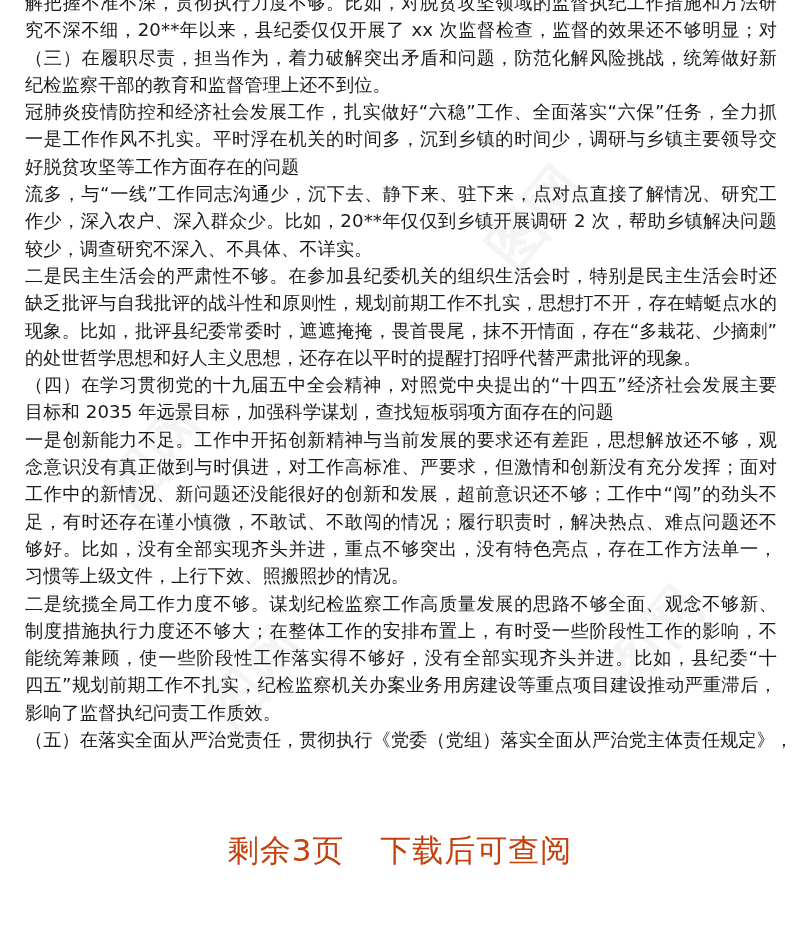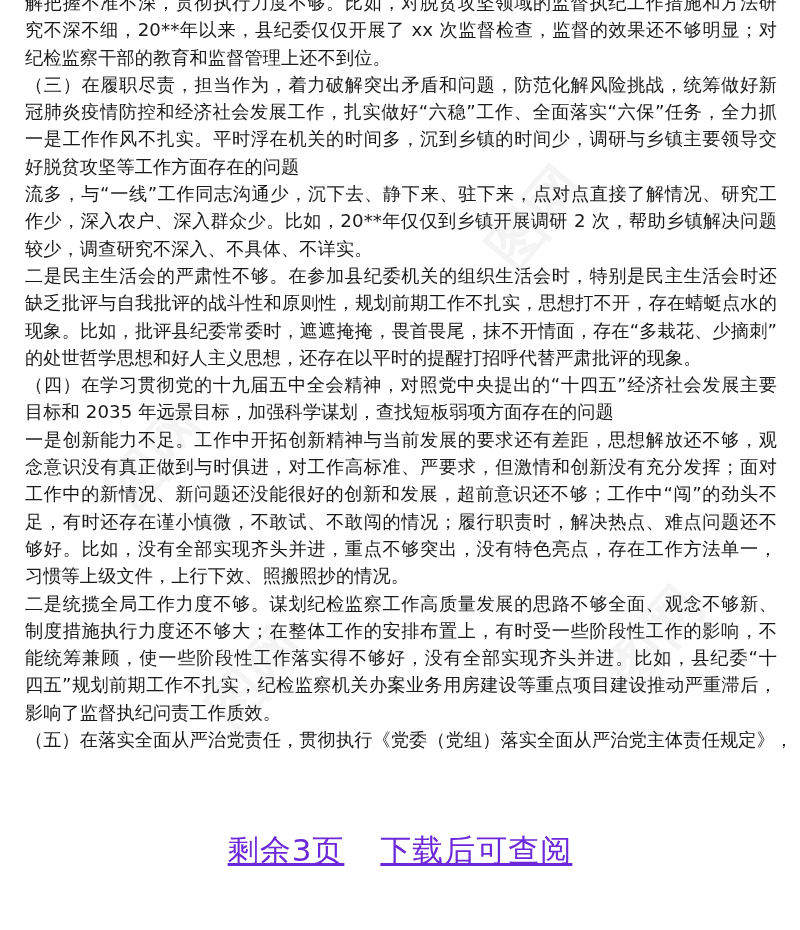--- a/index.html
+++ b/index.html
@@ -52,44 +52,43 @@
       height: 140px;
       background: #ffffff;
     }
     .remaining {
       position: absolute;
       left: 0;
       top: 830px;
       width: 800px;
       text-align: center;
       font-size: 31px;
-      color: #6d28d9;
+      color: #c2410c;
       letter-spacing: 1px;
       font-family: "DejaVu Sans", "Liberation Sans", sans-serif;
       cursor: pointer;
-      text-decoration: underline;
     }
     .remaining .gap {
       display: inline-block;
       width: 36px;
     }
   </style>
 </head>
 <body>
 
 <div class="watermark" style="left:480px; top:180px;">图网</div>
 <div class="watermark" style="left:100px; top:420px;">图网</div>
 <div class="watermark" style="left:600px; top:600px;">图网</div>
 <div class="watermark" style="left:200px; top:640px;">图网</div>
 
 <div class="page">
   <span class="line">解把握不准不深，贯彻执行力度不够。比如，对脱贫攻坚领域的监督执纪工作措施和方法研</span>
   <span class="line">究不深不细，20**年以来，县纪委仅仅开展了 xx 次监督检查，监督的效果还不够明显；对</span>
+  <span class="line">（三）在履职尽责，担当作为，着力破解突出矛盾和问题，防范化解风险挑战，统筹做好新</span>
   <span class="line last">纪检监察干部的教育和监督管理上还不到位。</span>
-  <span class="line">（三）在履职尽责，担当作为，着力破解突出矛盾和问题，防范化解风险挑战，统筹做好新</span>
   <span class="line">冠肺炎疫情防控和经济社会发展工作，扎实做好“六稳”工作、全面落实“六保”任务，全力抓</span>
   <span class="line">一是工作作风不扎实。平时浮在机关的时间多，沉到乡镇的时间少，调研与乡镇主要领导交</span>
   <span class="line last">好脱贫攻坚等工作方面存在的问题</span>
   <span class="line">流多，与“一线”工作同志沟通少，沉下去、静下来、驻下来，点对点直接了解情况、研究工</span>
   <span class="line">作少，深入农户、深入群众少。比如，20**年仅仅到乡镇开展调研 2 次，帮助乡镇解决问题</span>
   <span class="line last">较少，调查研究不深入、不具体、不详实。</span>
   <span class="line">二是民主生活会的严肃性不够。在参加县纪委机关的组织生活会时，特别是民主生活会时还</span>
   <span class="line">缺乏批评与自我批评的战斗性和原则性，规划前期工作不扎实，思想打不开，存在蜻蜓点水的</span>
   <span class="line">现象。比如，批评县纪委常委时，遮遮掩掩，畏首畏尾，抹不开情面，存在“多栽花、少摘刺”</span>
   <span class="line last">的处世哲学思想和好人主义思想，还存在以平时的提醒打招呼代替严肃批评的现象。</span>

